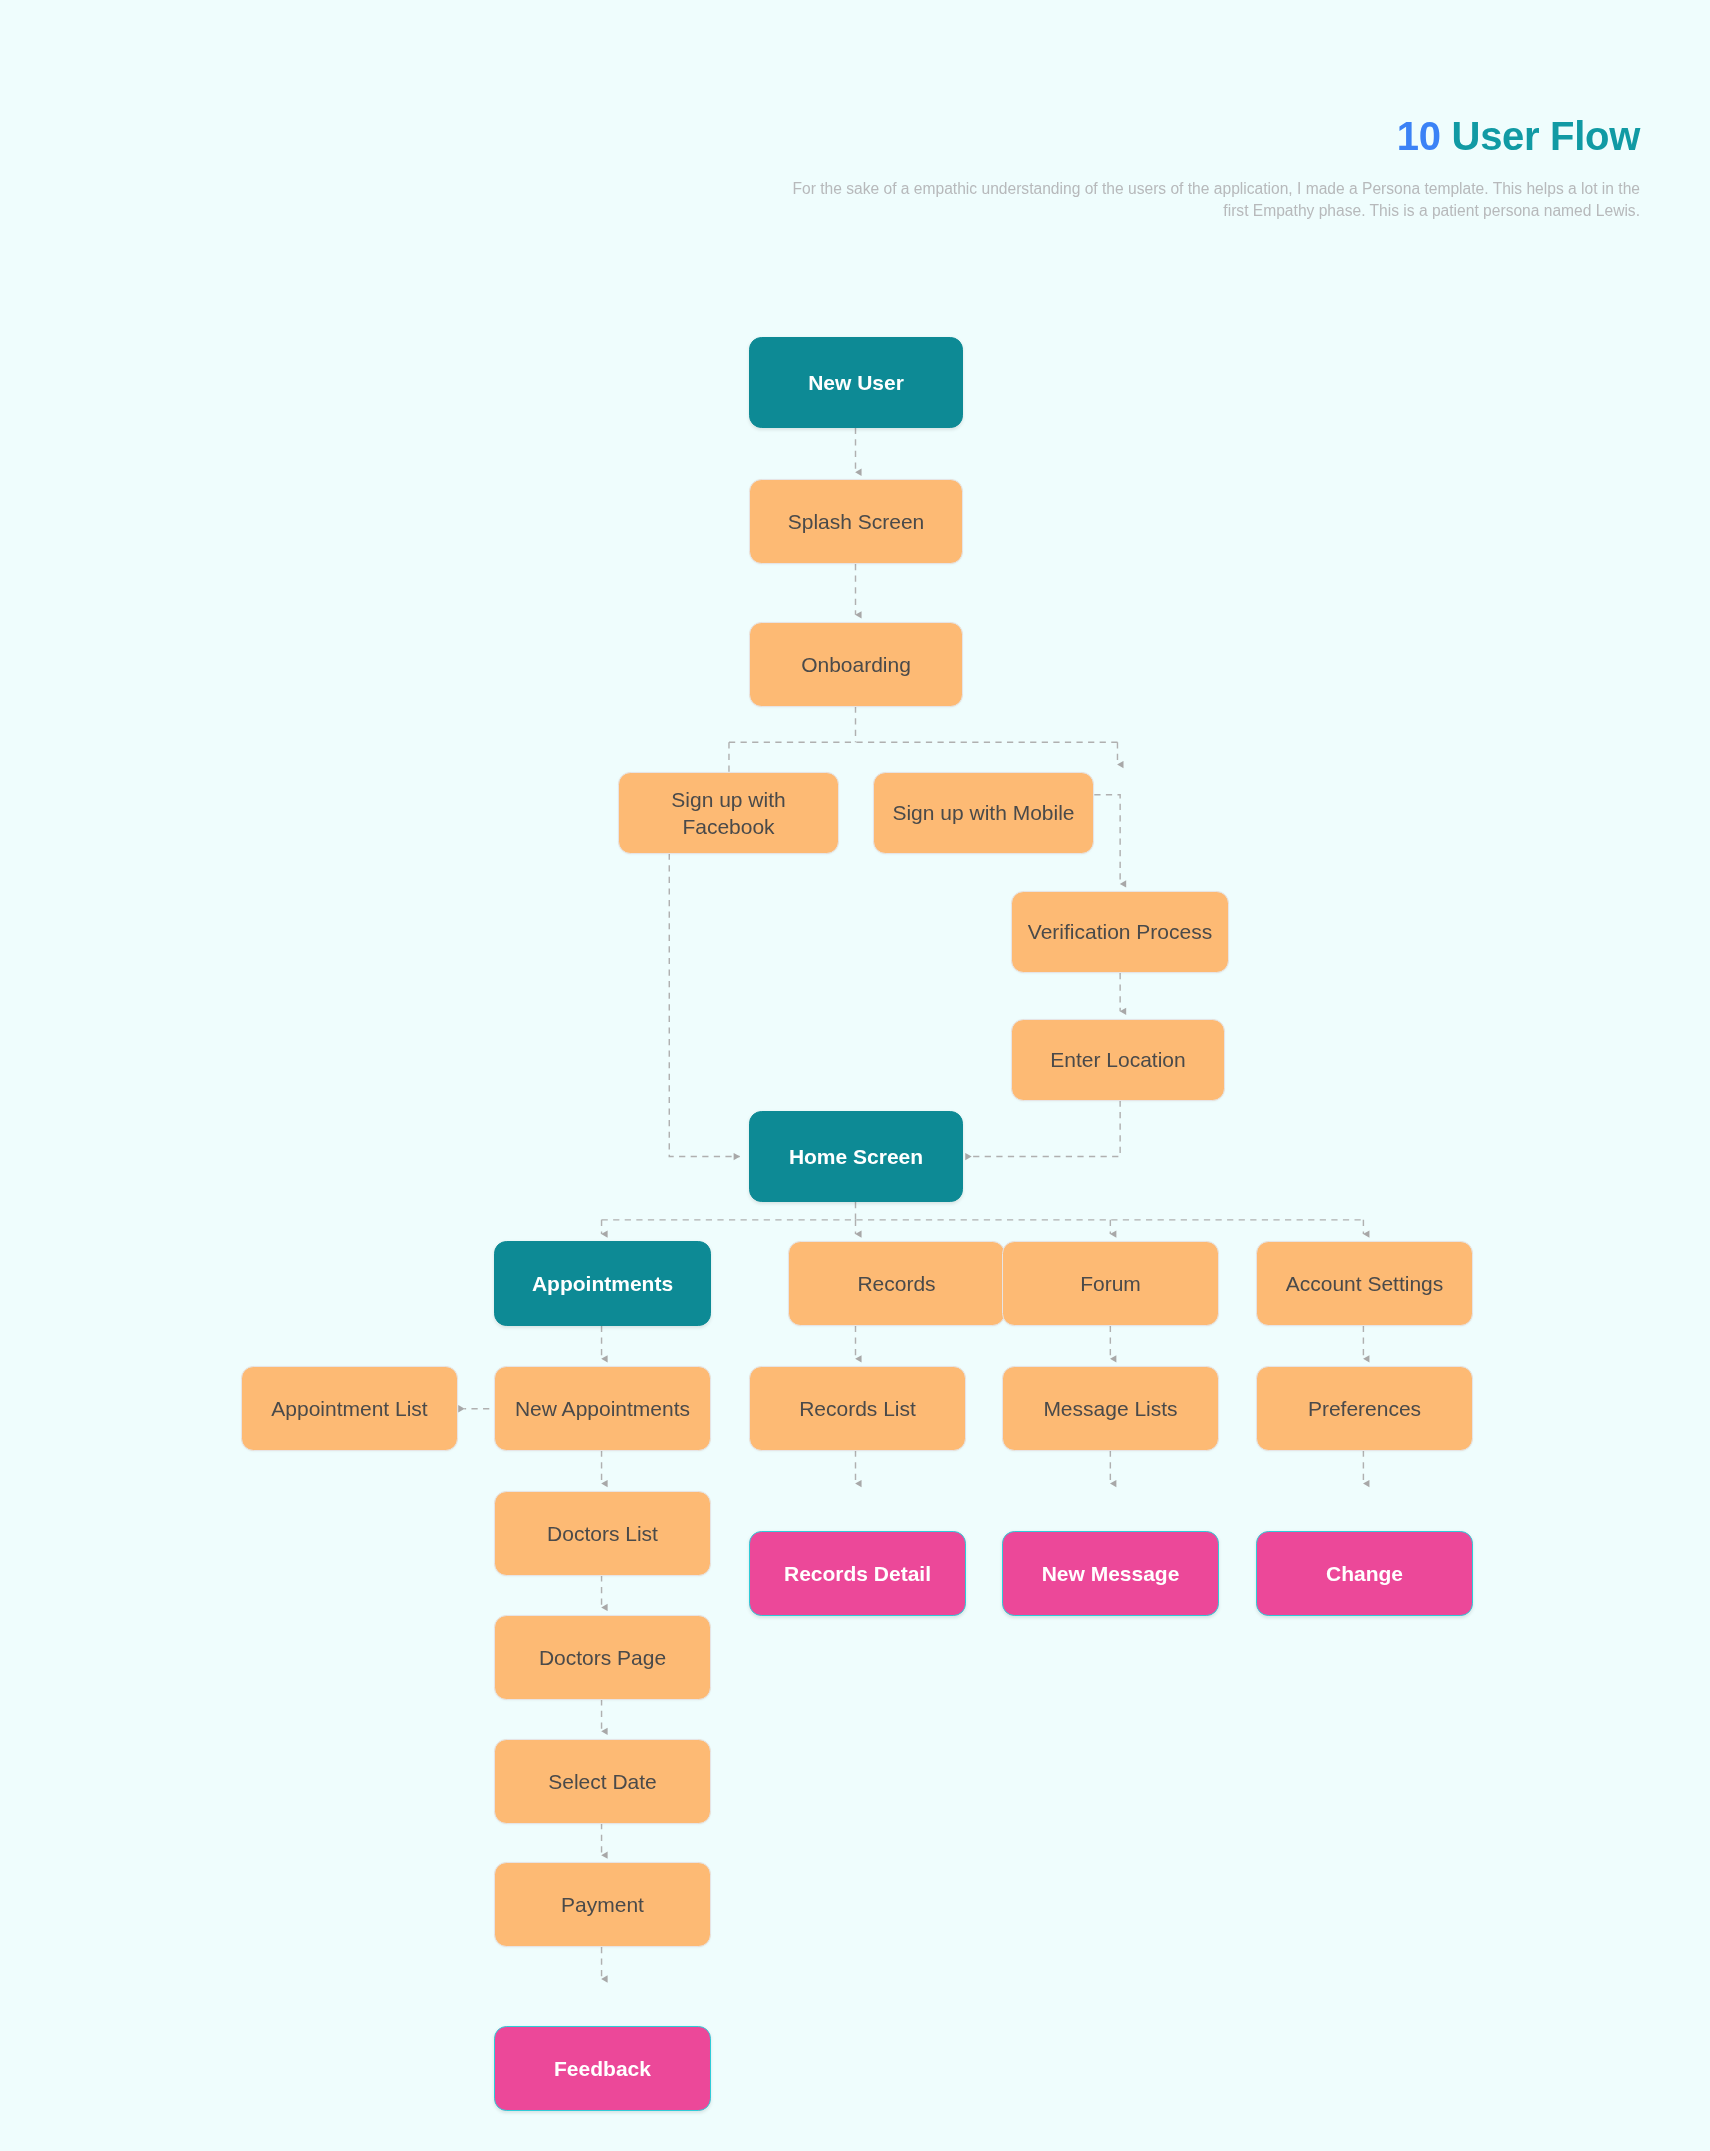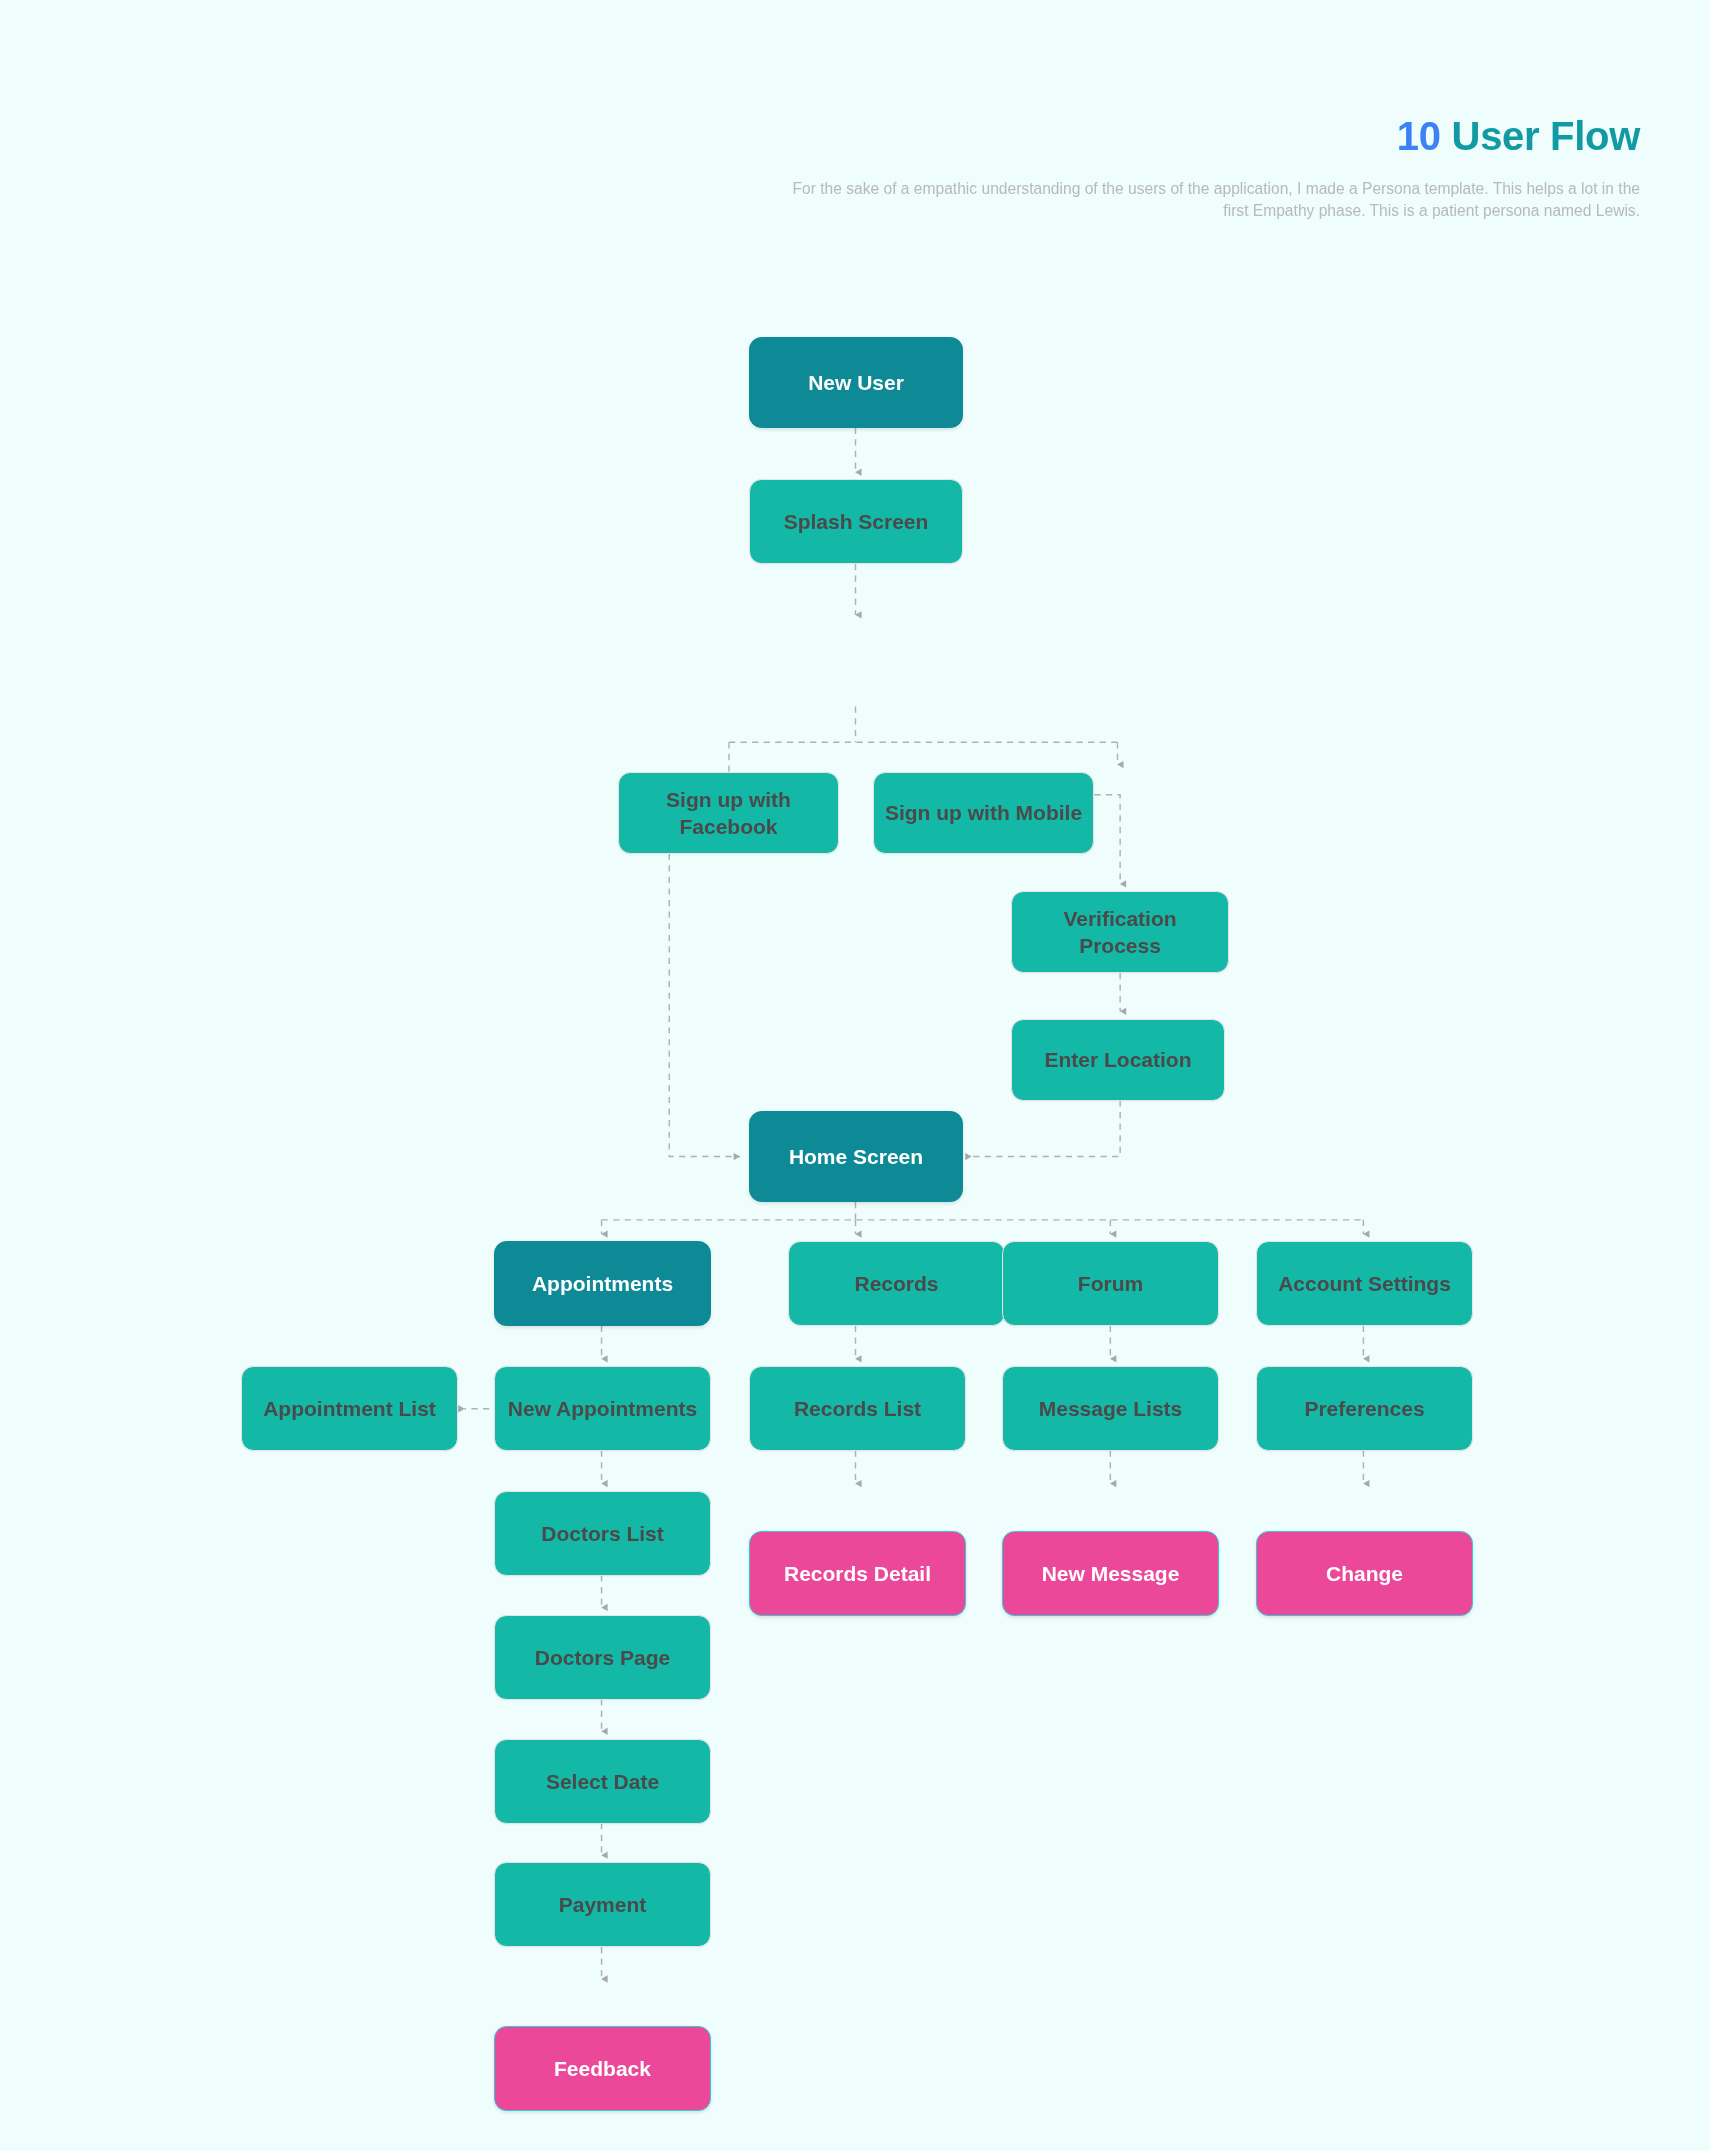--- a/index.html
+++ b/index.html
@@ -73,24 +73,24 @@
     display: flex;
     align-items: center;
     justify-content: center;
     text-align: center;
     border-radius: 12.5px;
     font-size: 21px;
     line-height: 1.3;
     padding: 5.3px 9px;
   }
   .node.plain {
-    background: #14b8a6;
+    background: #fdba74;
     border: 0.9px solid #e7e4e5;
     color: #4a4a4a;
-    font-weight: 700;
+    font-weight: 400;
     box-shadow: 0 0.9px 1.8px rgba(0,0,0,0.035);
   }
   .node.teal {
     background: #0d8a95;
     border: 0.9px solid #0d8a95;
     color: #ffffff;
     font-weight: bold;
     box-shadow: 0 1.8px 3.6px rgba(0,0,0,0.10);
   }
   .node.cyan {
@@ -174,20 +174,23 @@
         <path d="M1530,1628 L1530,1665" marker-end="url(#arrowDown)"></path>
       </g>
     </svg>
 
   <div class="node teal" style="left: 749px; top: 337px; width: 214px; height: 91px;">
         <span>New User</span>
       </div>
       <div class="node plain" style="left: 749px; top: 479px; width: 214px; height: 85px;">
         <span>Splash Screen</span>
       </div>
+      <div class="node plain" style="left: 749px; top: 622px; width: 214px; height: 85px;">
+        <span>Onboarding</span>
+      </div>
       <div class="node plain" style="left: 618px; top: 772px; width: 221px; height: 82px;">
         <span>Sign up with Facebook</span>
       </div>
       <div class="node plain" style="left: 873px; top: 772px; width: 221px; height: 82px;">
         <span>Sign up with Mobile</span>
       </div>
       <div class="node plain" style="left: 1011px; top: 891px; width: 218px; height: 82px;">
         <span>Verification Process</span>
       </div>
       <div class="node plain" style="left: 1011px; top: 1019px; width: 214px; height: 82px;">

